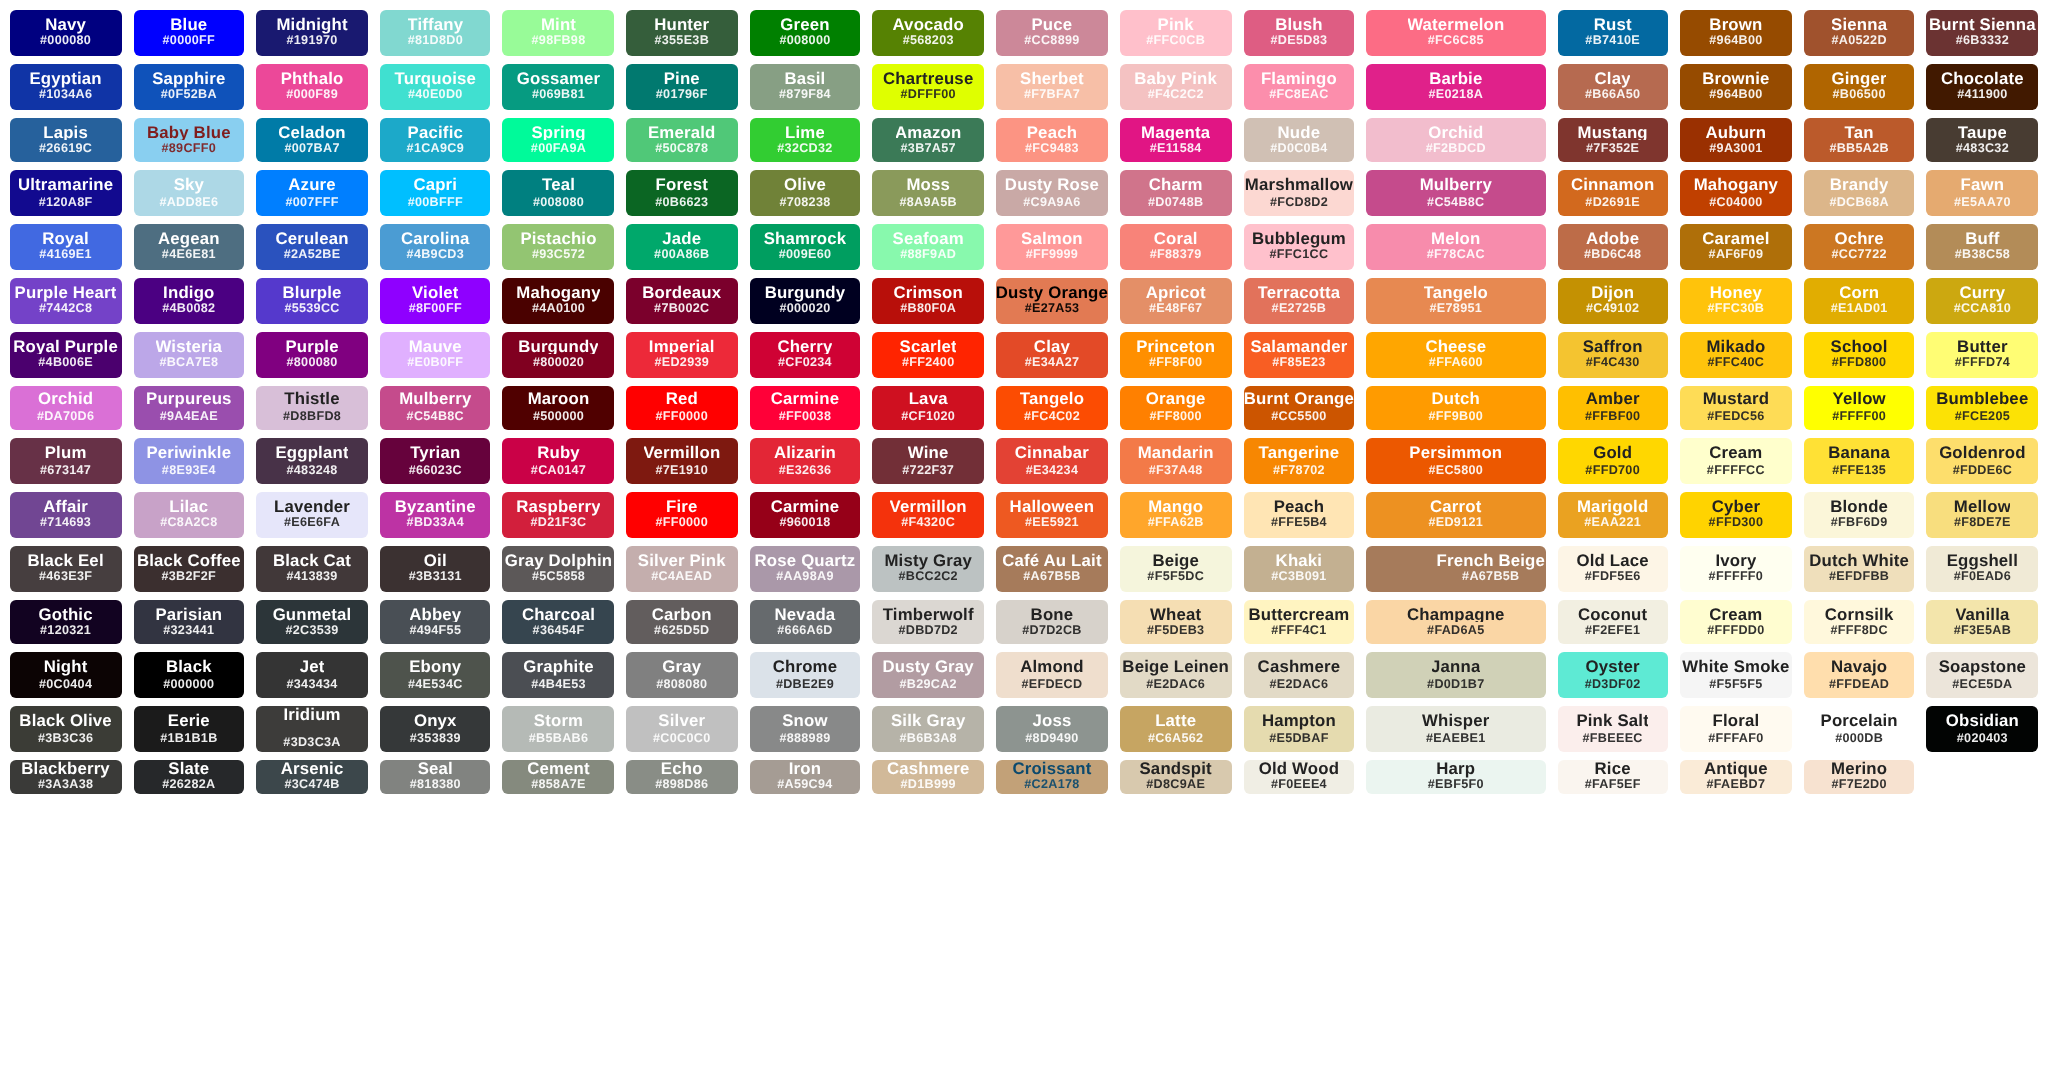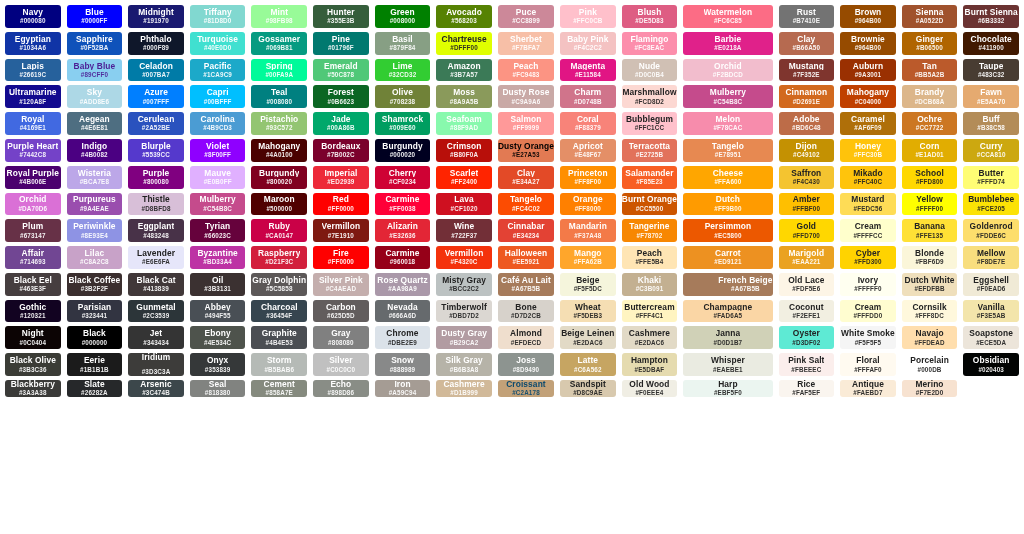--- a/index.html
+++ b/index.html
@@ -122,21 +122,21 @@
         <div class="hx">#DE5D83</div>
       </div>
     </div>
     <div class="cell">
       <div class="swatch" style="background: rgb(252, 108, 133); color: rgb(255, 255, 255);">
         <div class="nm">Watermelon</div>
         <div class="hx">#FC6C85</div>
       </div>
     </div>
     <div class="cell">
-      <div class="swatch" style="background: #737373; color: rgb(255, 255, 255);">
+      <div class="swatch" style="background: #0369a1; color: rgb(255, 255, 255);">
         <div class="nm">Rust</div>
         <div class="hx">#B7410E</div>
       </div>
     </div>
     <div class="cell">
       <div class="swatch" style="background: rgb(150, 75, 0); color: rgb(255, 255, 255);">
         <div class="nm">Brown</div>
         <div class="hx">#964B00</div>
       </div>
     </div>
@@ -158,21 +158,21 @@
         <div class="hx">#1034A6</div>
       </div>
     </div>
     <div class="cell">
       <div class="swatch" style="background: rgb(15, 82, 186); color: rgb(255, 255, 255);">
         <div class="nm">Sapphire</div>
         <div class="hx">#0F52BA</div>
       </div>
     </div>
     <div class="cell">
-      <div class="swatch" style="background: #0f172a; color: rgb(255, 255, 255);">
+      <div class="swatch" style="background: #ec4899; color: rgb(255, 255, 255);">
         <div class="nm">Phthalo</div>
         <div class="hx">#000F89</div>
       </div>
     </div>
     <div class="cell">
       <div class="swatch" style="background: rgb(64, 224, 208); color: rgb(255, 255, 255);">
         <div class="nm">Turquoise</div>
         <div class="hx">#40E0D0</div>
       </div>
     </div>
@@ -248,21 +248,21 @@
         <div class="hx">#411900</div>
       </div>
     </div>
     <div class="cell">
       <div class="swatch" style="background: rgb(38, 97, 156); color: rgb(255, 255, 255);">
         <div class="nm">Lapis</div>
         <div class="hx">#26619C</div>
       </div>
     </div>
     <div class="cell">
-      <div class="swatch" style="background: rgb(137, 207, 240); color: #4c1d95;">
+      <div class="swatch" style="background: rgb(137, 207, 240); color: #7f1d1d;">
         <div class="nm">Baby Blue</div>
         <div class="hx">#89CFF0</div>
       </div>
     </div>
     <div class="cell">
       <div class="swatch" style="background: rgb(0, 123, 167); color: rgb(255, 255, 255);">
         <div class="nm">Celadon</div>
         <div class="hx">#007BA7</div>
       </div>
     </div>

